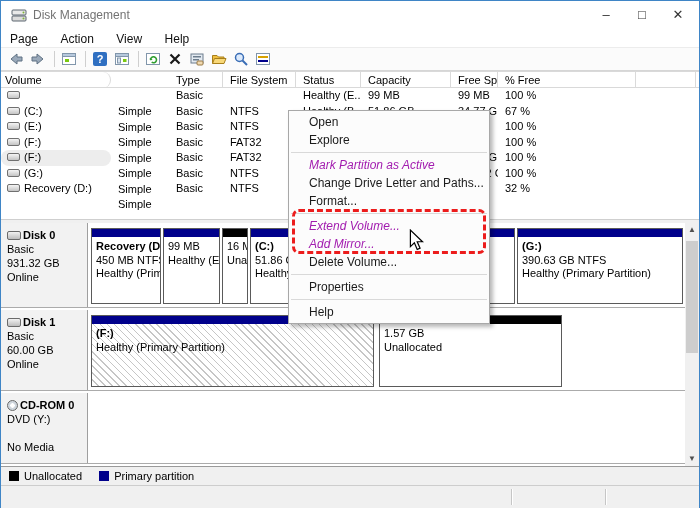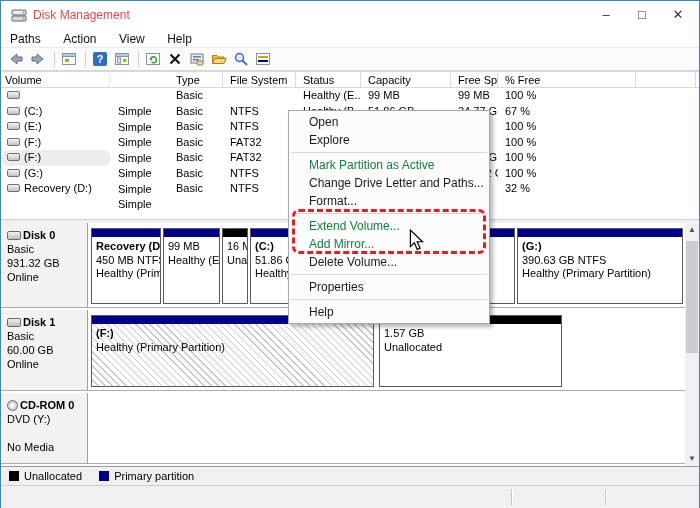--- a/index.html
+++ b/index.html
@@ -4,21 +4,21 @@
 <style>
   * { margin:0; padding:0; box-sizing:border-box; }
   html,body { width:700px; height:508px; overflow:hidden; background:#fff;
     font-family:"Liberation Sans", sans-serif; }
   .win { position:relative; width:700px; height:508px; background:#fff;
     border:1px solid #3f85c6; box-shadow: inset 0 0 0 1px #e9f2fb; }
 
   
   .titlebar { position:absolute; left:0; top:0; width:100%; height:28px; background:#fff; }
   .title-ico { position:absolute; left:10px; top:6px; width:16px; height:16px; }
-  .title-txt { position:absolute; left:32px; top:7px; font-size:12px; color:#ef4444; }
+  .title-txt { position:absolute; left:32px; top:7px; font-size:12px; color:#737373; }
   .capbtn { position:absolute; top:0; width:34px; height:27px; text-align:center;
     line-height:27px; font-size:13px; color:#333; }
   .btn-min { right:76px; } .btn-max { right:40px; } .btn-close { right:4px; }
 
   
   .menubar { position:absolute; left:0; top:28px; width:100%; height:19px; background:#fff;
     border-bottom:1px solid #ececec; }
   .mb-item { display:inline-block; padding:2px 9px 0 9px; font-size:12px; color:#111; }
 
   
@@ -82,21 +82,21 @@
   .statusbar { position:absolute; left:0; top:484px; width:100%; height:23px; background:#f0f0f0;
     border-top:1px solid #cdcdcd; }
   .sseg { position:absolute; top:3px; bottom:3px; border-left:1px solid #c6c6c6;
     box-shadow:1px 0 0 #fff inset; }
 
   
   .ctxmenu { position:absolute; left:287px; top:109px; width:202px; background:#fcfcfc;
     border:1px solid #a8a8a8; box-shadow:3px 3px 4px rgba(0,0,0,.28); padding:2px 0; z-index:20; }
   .mi { height:18px; line-height:18px; padding-left:20px; font-size:12px; color:#1b1b1b;
     white-space:nowrap; }
-  .mi.dis { color:#15803d; }
+  .mi.dis { color:#a21caf;font-style:italic; }
   .mi.hl { background:#e2e2e2; }
   .msep { height:1px; background:#d9d9d9; margin:3px 2px; }
 
   
   .redbox { position:absolute; left:291px; top:208px; width:194px; height:45px;
     border:3px dashed #ec1c1c; border-radius:7px; z-index:30; }
   .cursor { position:absolute; left:406px; top:228px; z-index:40; }
 </style>
 </head>
 <body>
@@ -110,21 +110,21 @@
       <circle cx="12.5" cy="5.5" r="1" fill="#7fb33a"></circle>
         <circle cx="12.5" cy="11.5" r="1" fill="#7fb33a"></circle>
     </svg>
     <span class="title-txt">Disk Management</span>
     <div class="capbtn btn-min">–</div>
     <div class="capbtn btn-max">□</div>
     <div class="capbtn btn-close">✕</div>
   </div>
 
   <div class="menubar">
-    <span class="mb-item">Paths</span>
+    <span class="mb-item">Page</span>
     <span class="mb-item">Action</span>
     <span class="mb-item">View</span>
     <span class="mb-item">Help</span>
   </div>
 
   <div class="toolbar">
     <span class="tb-ico">
         <svg viewBox="0 0 16 16">
           <path d="M9 3 L3 8 L9 13 L9 10 H14 V6 H9 Z" fill="#9aa9ba" stroke="#5f7183"></path>
         </svg>

